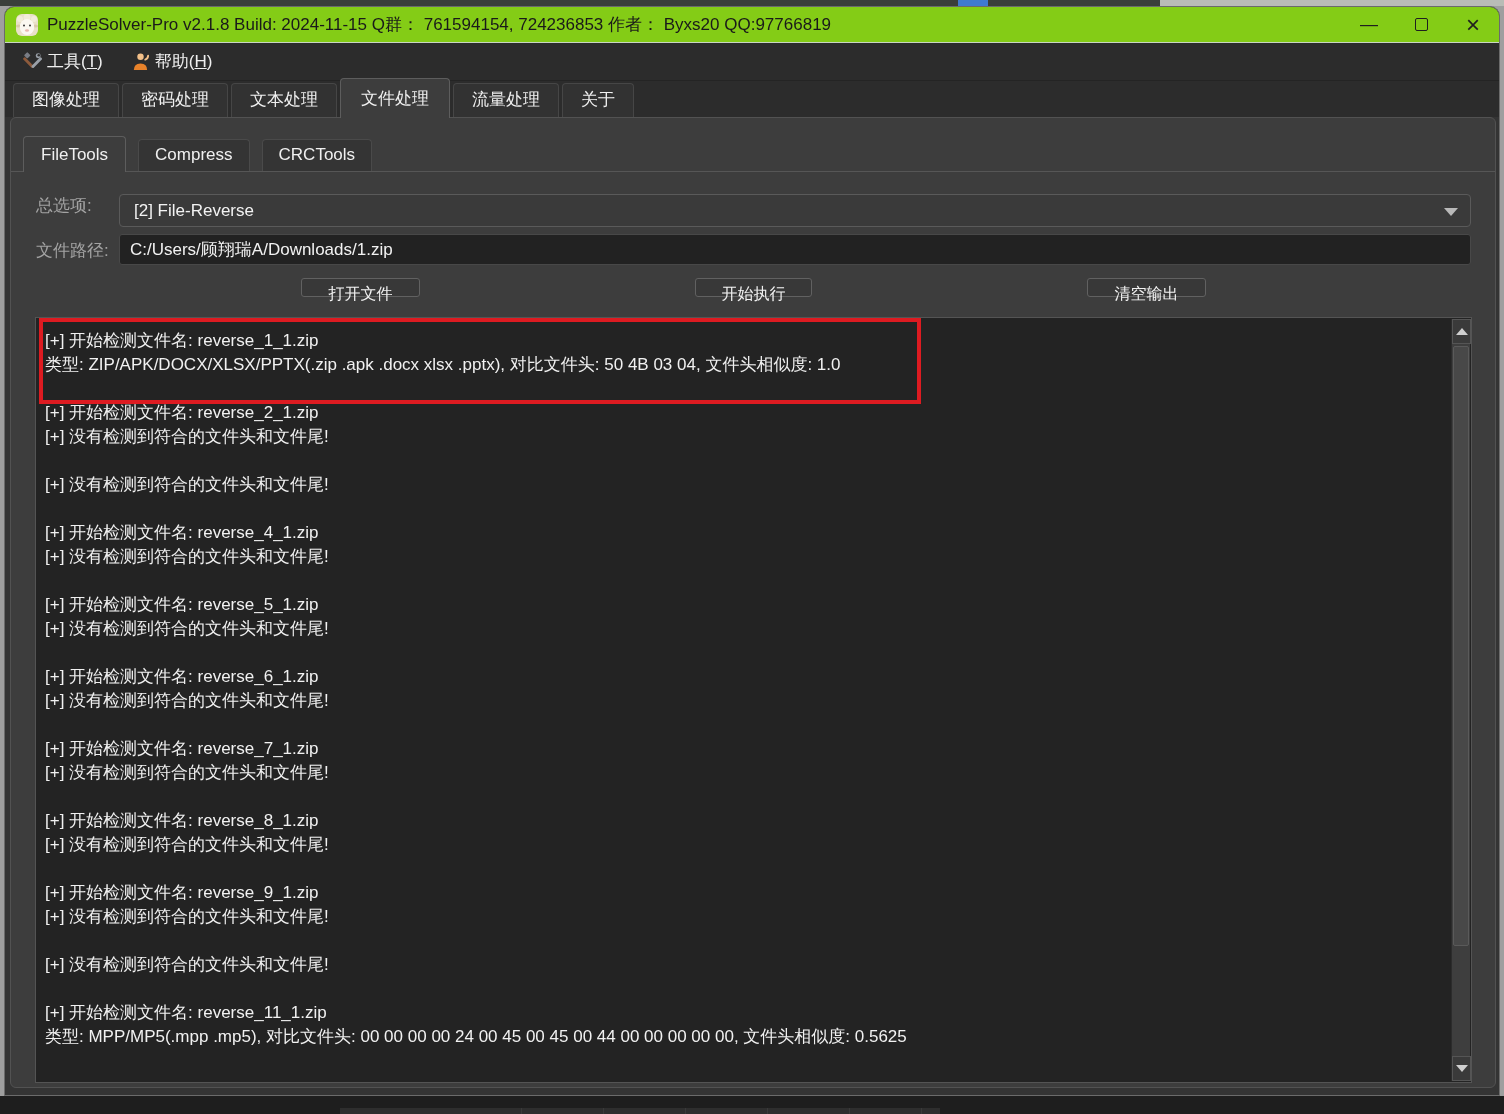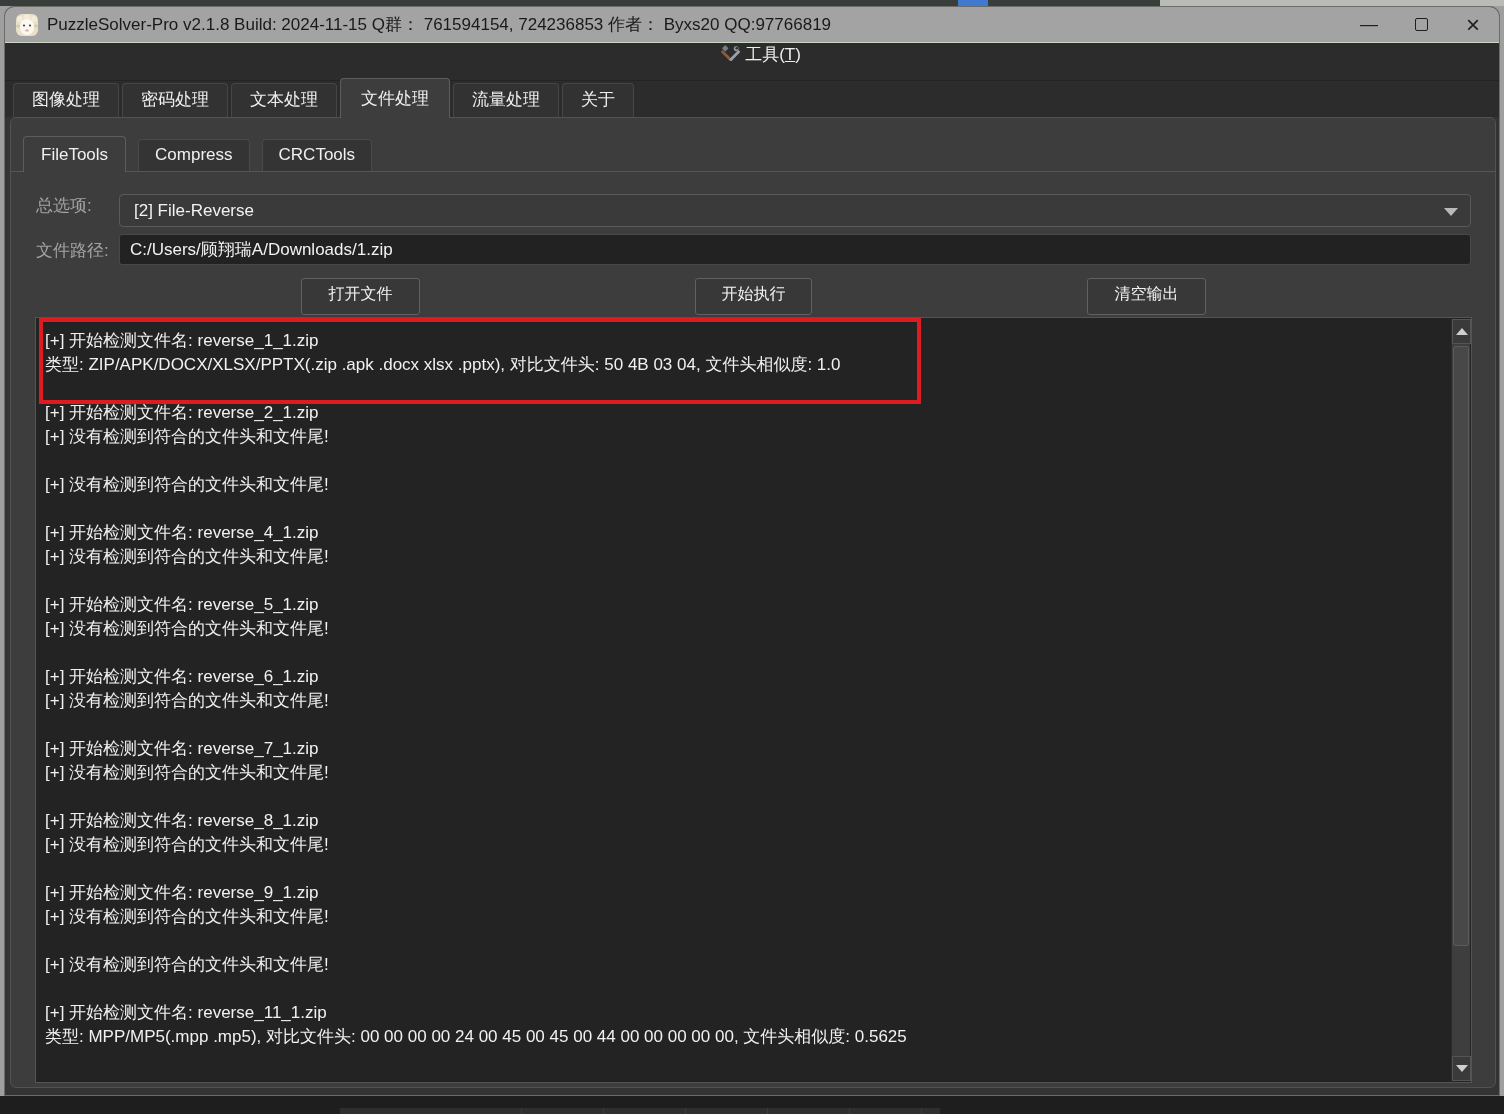--- a/index.html
+++ b/index.html
@@ -21,35 +21,35 @@
 
   
   .app-window {
     position:absolute; left:4px; top:6px; width:1496px; height:1090px;
     background:#343434; border:1px solid #6b6b6b;
     border-radius:10px 10px 0 0; overflow:hidden;
   }
 
   
   .titlebar {
-    height:36px; background:#a3a3a3; display:flex; align-items:center;
+    height:36px; background:#84cc16; display:flex; align-items:center;
     padding-left:10px; border-bottom:1px solid #c9d6c3;
   }
   .app-icon { width:24px; height:24px; flex:0 0 auto; }
   .title-text { color:#1a1a1a; font-size:17px; margin-left:8px; white-space:nowrap; }
   .win-controls { margin-left:auto; display:flex; height:100%; }
   .win-btn { width:52px; height:100%; display:flex; align-items:center; justify-content:center; color:#1f1f1f; cursor:default; }
   .win-btn.min { font-size:18px; }
   .win-btn.close { font-size:24px; font-weight:400; }
   .maxbox { width:13px; height:13px; border:1.6px solid #1f1f1f; border-radius:2px; display:inline-block; }
 
   
   .menubar {
     height:38px; background:#2c2c2c; display:flex; align-items:center;
-    padding-left:18px; gap:28px; border-bottom:1px solid #242424;flex-direction:column;
+    padding-left:18px; gap:28px; border-bottom:1px solid #242424;
   }
   .menu-item { display:flex; align-items:center; gap:5px; color:#efefef; font-size:17px; }
   .menu-item u { text-decoration:underline; }
   .menu-icon { width:19px; height:19px; }
 
   
   .main-tabs {
     height:36px; background:#2c2c2c; display:flex; align-items:flex-end;
     padding-left:8px; gap:3px; position:relative; z-index:2;
   }
@@ -101,21 +101,21 @@
   .path-label { top:121px; }
   .path-input {
     position:absolute; left:108px; top:116px; width:1352px; height:31px;
     background:#222222; border:1px solid #484848; border-radius:3px;
     color:#f2f2f2; font-size:17px; line-height:29px; padding:0 10px;
     white-space:nowrap; overflow:hidden;
   }
 
   
   .act-btn {
-    position:absolute; top:160px; height:37px;
+    position:absolute; top:160px; height:19px;
     background:#383838; border:1px solid #616161; border-radius:3px;
     color:#f2f2f2; font-size:16px; text-align:center; line-height:29px;
   }
   .btn-open  { left:290px;  width:119px; }
   .btn-run   { left:684px;  width:117px; }
   .btn-clear { left:1076px; width:119px; }
 
   
   .output {
     position:absolute; left:24px; top:199px; width:1437px; height:766px;

